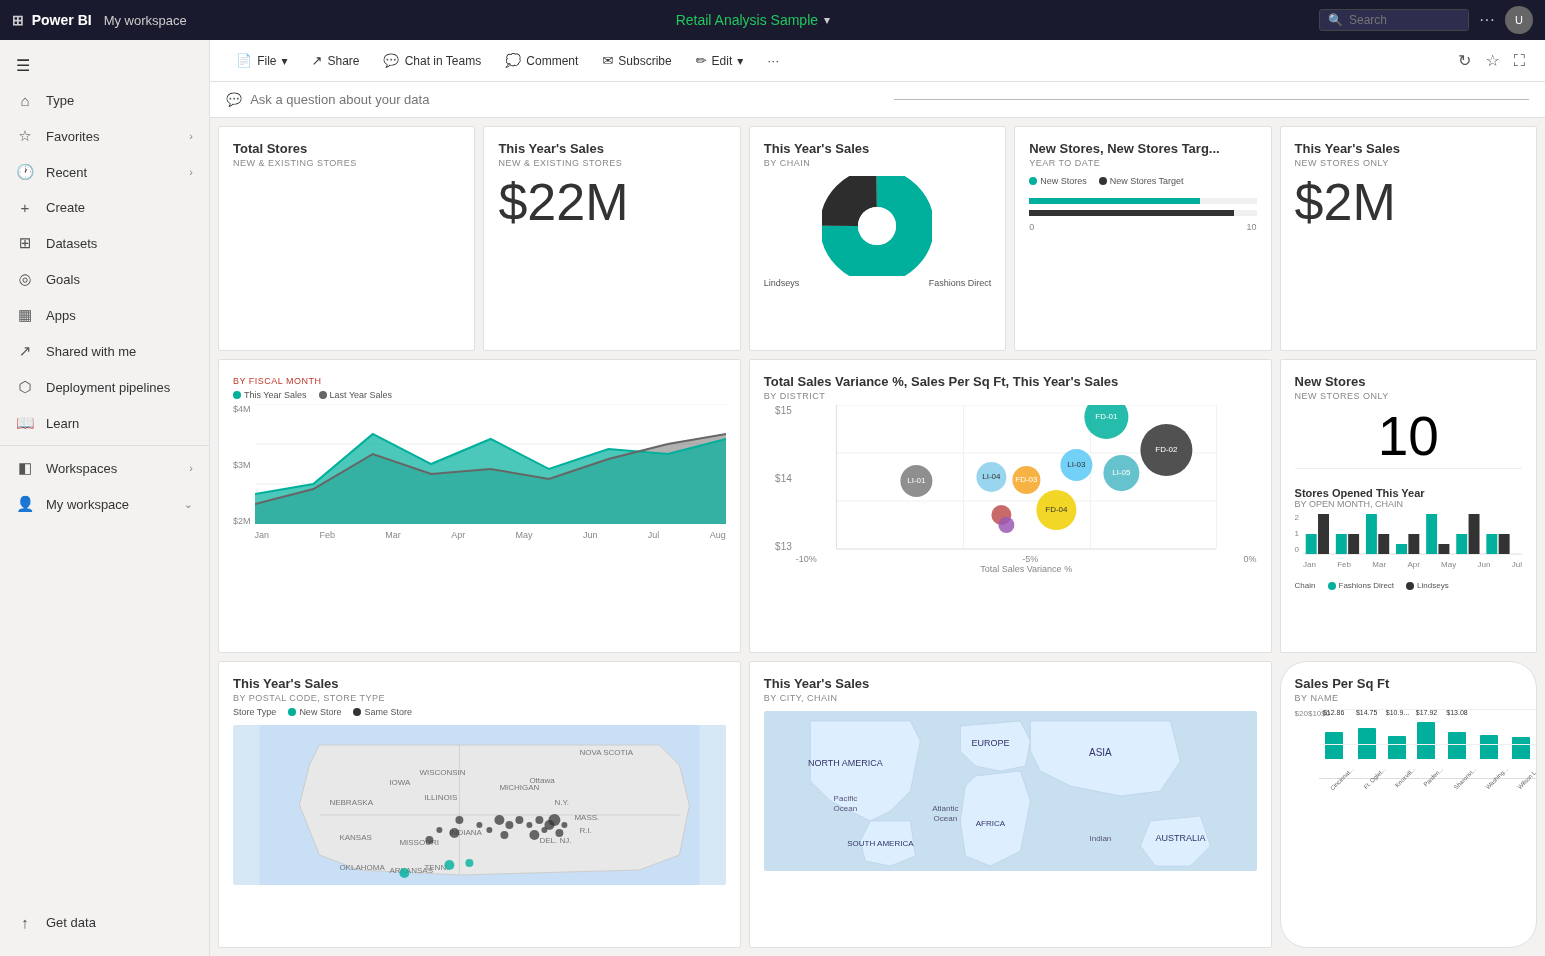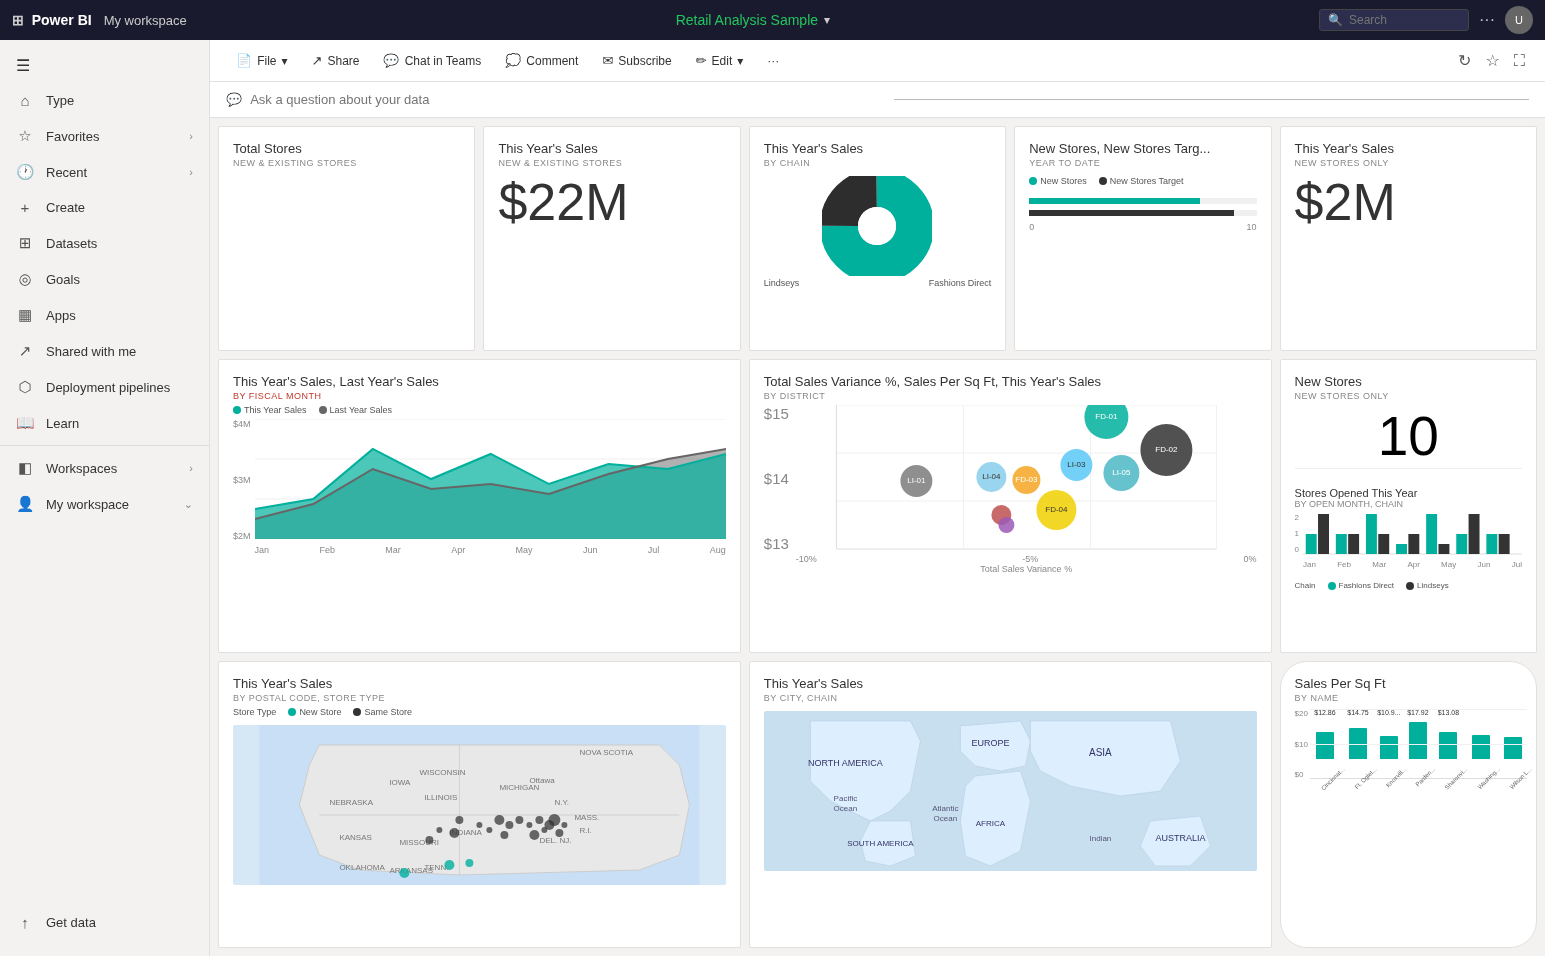--- a/index.html
+++ b/index.html
@@ -146,21 +146,21 @@
     }
 
     .card {
       background: white;
       border: 1px solid #e0e0e0;
       border-radius: 2px;
       padding: 14px;
       position: relative;
       overflow: hidden;
     }
-    .card-title { font-size: 13px; color: #333; font-weight: 400; }
+    .card-title { font-size: 13px; color: #333; font-weight: 700; }
     .card-subtitle { font-size: 9px; color: #888; text-transform: uppercase; letter-spacing: 0.5px; margin-top: 2px; }
     .card-value { font-size: 52px; font-weight: 300; color: #333; margin-top: 8px; line-height: 1; }
 
     
     .card-total-stores { grid-column: 1; grid-row: 1; }
     .card-sales-new-exist { grid-column: 2; grid-row: 1; }
     .card-sales-chain { grid-column: 3; grid-row: 1; }
     .card-new-stores-target { grid-column: 4; grid-row: 1; }
     .card-sales-new-only { grid-column: 5; grid-row: 1; }
 
@@ -189,21 +189,21 @@
     .map-placeholder { background: #d6e8f5; border-radius: 2px; width: 100%; height: 160px; margin-top: 8px; position: relative; overflow: hidden; }
 
     
     .target-chart { margin-top: 12px; }
     .target-row { display: flex; align-items: center; gap: 6px; margin-bottom: 6px; }
     .target-track { flex: 1; height: 6px; background: #f0f0f0; position: relative; }
     .target-fill-teal { height: 100%; background: #00b09c; }
     .target-fill-dark { height: 100%; background: #333; }
 
     
-    .stores-opened-title { font-size: 11px; color: #333; font-weight: 400; margin-top: 12px; }
+    .stores-opened-title { font-size: 11px; color: #333; font-weight: 700; margin-top: 12px; }
     .stores-opened-subtitle { font-size: 9px; color: #888; text-transform: uppercase; }
 
     
     .world-map { background: #c8dff0; width: 100%; height: 160px; margin-top: 8px; border-radius: 2px; position: relative; overflow: hidden; }
 
     .card-new-stores-row2 {
       display: flex;
       flex-direction: column;
     }
   </style>
@@ -403,21 +403,20 @@
         </div>
       </div>
 
       <div class="card card-sales-new-only">
         <div class="card-title">This Year's Sales</div>
         <div class="card-subtitle">NEW STORES ONLY</div>
         <div class="card-value">$2M</div>
       </div>
 
       <div class="card card-fiscal-month">
-        <div class="card-title">This Year's Sales, Last Year's Sales</div>
         <div class="card-subtitle" style="color:#c0392b;">BY FISCAL MONTH</div>
         <div class="legend">
           <div class="legend-item">
             <span class="legend-dot" style="background:#00b09c;"></span>
             <span>This Year Sales</span>
           </div>
           <div class="legend-item">
             <span class="legend-dot" style="background:#666;"></span>
             <span>Last Year Sales</span>
           </div>
@@ -456,21 +455,21 @@
               <span>Aug</span>
             </div>
           </div>
         </div>
       </div>
 
       <div class="card card-variance">
         <div class="card-title">Total Sales Variance %, Sales Per Sq Ft, This Year's Sales</div>
         <div class="card-subtitle">BY DISTRICT</div>
         <div style="display:flex; gap:4px; margin-top:4px; height:165px;">
-          <div style="display:flex; flex-direction:column; justify-content:space-between; font-size:15px; color:#888; padding-bottom:18px; width:28px;">
+          <div style="display:flex; flex-direction:column; justify-content:space-between; font-size:10px; color:#888; padding-bottom:18px; width:28px;text-align:right;">
             <span>$15</span>
             <span>$14</span>
             <span>$13</span>
           </div>
           <div style="flex:1; position:relative;">
             <svg width="100%" height="145" viewBox="0 0 380 145">
 
               <line x1="0" y1="0" x2="380" y2="0" stroke="#f0f0f0"></line>
               <line x1="0" y1="48" x2="380" y2="48" stroke="#f0f0f0"></line>
               <line x1="0" y1="96" x2="380" y2="96" stroke="#f0f0f0"></line>
@@ -686,21 +685,21 @@
             <text x="310" y="130" font-size="8" fill="#557" text-anchor="middle">Indian</text>
             <text x="390" y="130" font-size="9" fill="#336" text-anchor="middle">AUSTRALIA</text>
           </svg>
         </div>
       </div>
 
       <div class="card card-sales-sqft">
         <div class="card-title">Sales Per Sq Ft</div>
         <div class="card-subtitle">BY NAME</div>
         <div style="display:flex; gap:2px; margin-top:6px; align-items:flex-start;">
-          <div style="display:flex; flex-direction:column; justify-content:space-between; font-size:8px; color:#888; height:90px; padding-bottom:20px; width:22px;">
+          <div style="display:flex; flex-direction:row; justify-content:space-between; font-size:8px; color:#888; height:90px; padding-bottom:20px; width:22px;">
             <span>$20</span>
             <span>$10</span>
             <span>$0</span>
           </div>
           <div style="flex:1; display:flex; align-items:flex-end; gap:4px; height:90px; padding-bottom:20px; position:relative;">
             <div style="position:absolute; bottom:20px; left:0; right:0; height:1px; background:#ddd;"></div>
             <div style="position:absolute; bottom:20px; left:0; right:0; top:0; display:flex; flex-direction:column; justify-content:space-between;">
               <div style="height:1px; background:#f0f0f0;"></div>
               <div style="height:1px; background:#f0f0f0;"></div>
               <div style="height:1px; background:#ddd;"></div>

